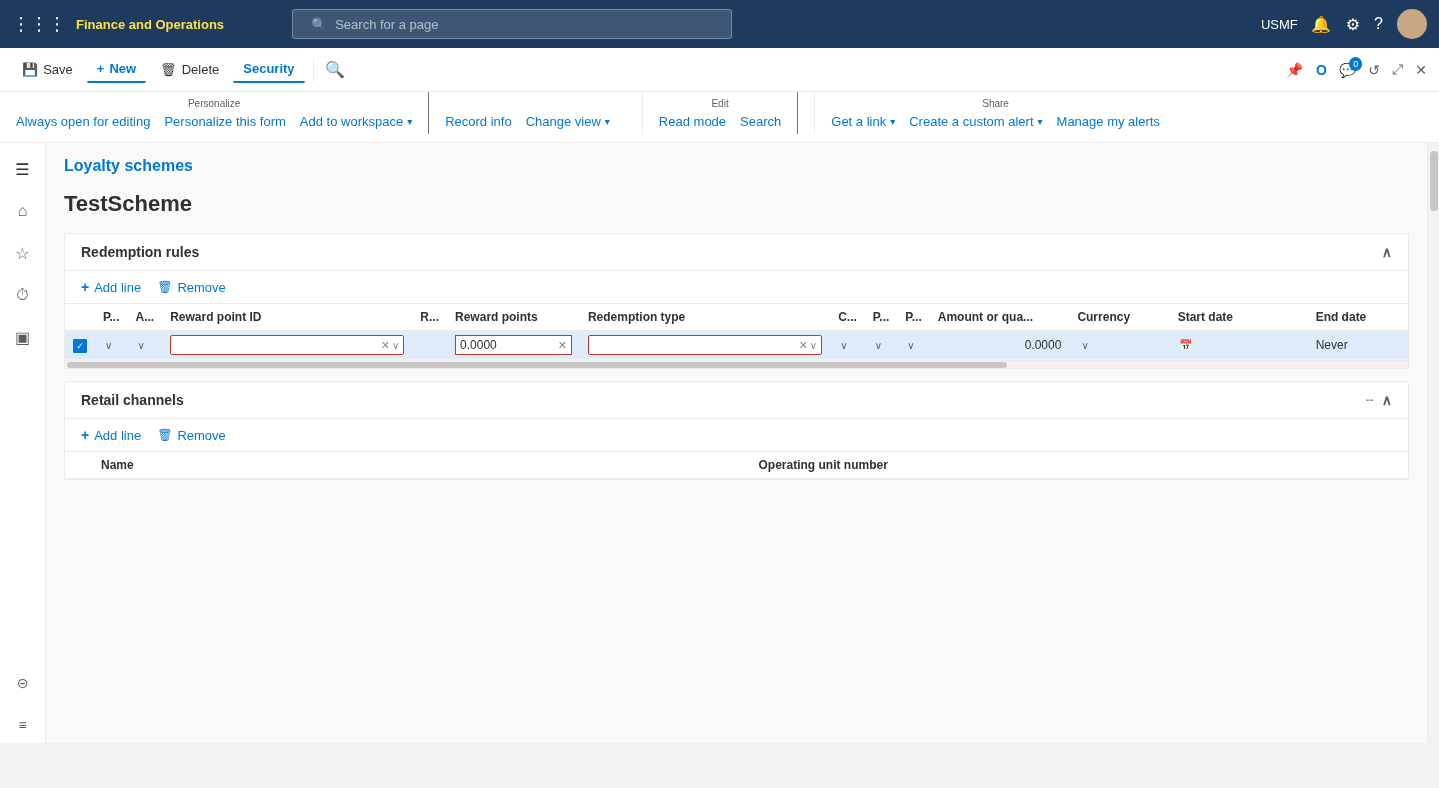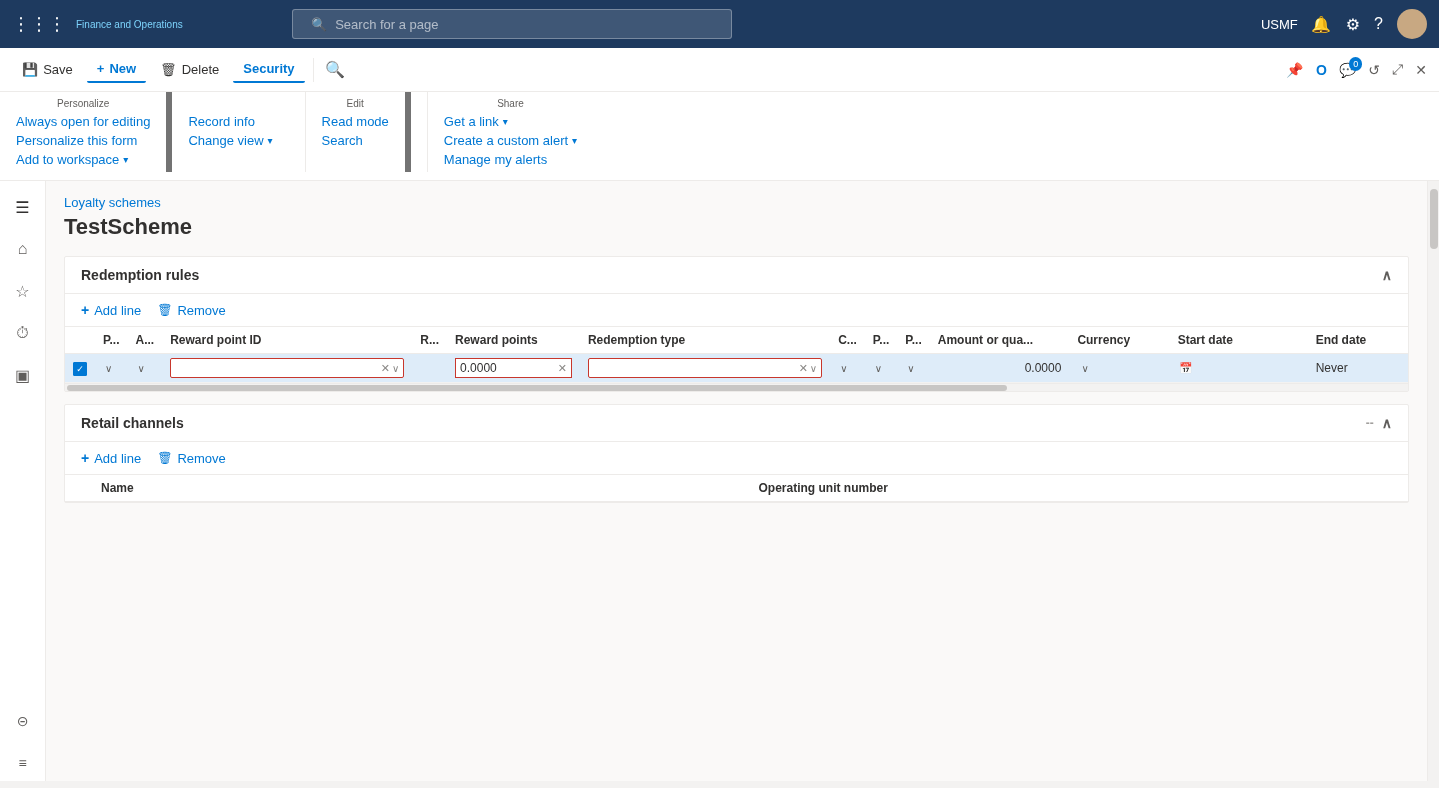--- a/index.html
+++ b/index.html
@@ -79,29 +79,29 @@
       background: white;
       border-bottom: 1px solid #edebe9;
       padding: 0 16px 8px 16px;
       display: flex;
       gap: 0;
     }
     .ribbon-group {
       display: flex;
       flex-direction: column;
       padding: 6px 16px 4px 0;
-      border-right: 6px solid #737373;
+      border-right: 1px solid #737373;
       margin-right: 16px;
     }
     .ribbon-group:last-child { border-right: none; }
     .ribbon-group-label {
       font-size: 10px; color: #605e5c; text-align: center;
       margin-bottom: 4px;
     }
-    .ribbon-items { display: flex; flex-direction: column; gap: 2px; }
+    .ribbon-items { display: flex; flex-direction: row; gap: 14px; }
     .ribbon-item {
       font-size: 13px; color: #0078d4; cursor: pointer;
       padding: 1px 0;
       display: flex; align-items: center; gap: 4px;
       white-space: nowrap;
     }
     .chevron-icon { font-size: 10px; }
     .sidebar {
       width: 48px; min-width: 48px;
       background: white;
@@ -116,21 +116,21 @@
       display: flex; align-items: center; justify-content: center;
       border-radius: 3px; cursor: pointer; color: #605e5c; font-size: 16px;
     }
 
     
     .main-content {
       flex: 1; overflow-y: auto; overflow-x: hidden;
       background: #faf9f8;
       padding: 16px 20px;
     }
-    .breadcrumb { font-size: 13px; color: #0078d4; cursor: pointer; margin-bottom: 4px; }
+    .breadcrumb { font-size: 16px; color: #0078d4; cursor: pointer; margin-bottom: 16px; font-weight: bold; }
     .page-title { font-size: 22px; font-weight: 600; color: #323130; margin-bottom: 16px; }
 
     
     .section {
       background: white;
       border: 1px solid #edebe9;
       border-radius: 2px;
       margin-bottom: 12px;
     }
     .section-header {
@@ -211,21 +211,21 @@
 
     
     .retail-section { margin-top: 0; }
   </style>
 </head>
 <body>
 
 <div class="top-bar">
   <div class="top-bar-grid" style="display:flex;align-items:center;gap:10px;min-width:220px;">
     <span style="font-size:18px;cursor:pointer;">⋮⋮⋮</span>
-    <span style="color:#7dd3fc;font-size:10px;font-weight:400;">Finance and Operations</span>
+    <span style="color:#fde047;font-size:13px;font-weight:700;">Finance and Operations</span>
   </div>
   <div class="top-bar-search" style="flex:1;max-width:440px;margin:0 60px;">
     <span style="color:rgba(255,255,255,0.7);">🔍</span>
     <span style="color:rgba(255,255,255,0.6);font-size:13px;margin-left:8px;">Search for a page</span>
   </div>
   <div class="top-bar-right">
     <span style="color:white;font-size:13px;">USMF</span>
     <span style="color:white;font-size:16px;cursor:pointer;">🔔</span>
     <span style="color:white;font-size:16px;cursor:pointer;">⚙</span>
     <span style="color:white;font-size:16px;cursor:pointer;">?</span>

